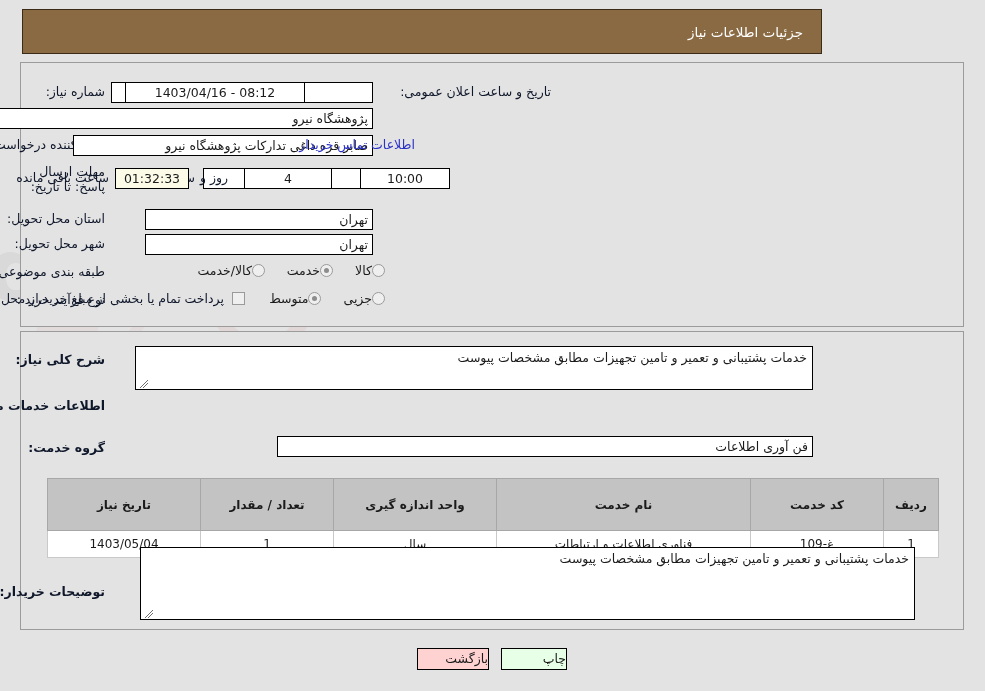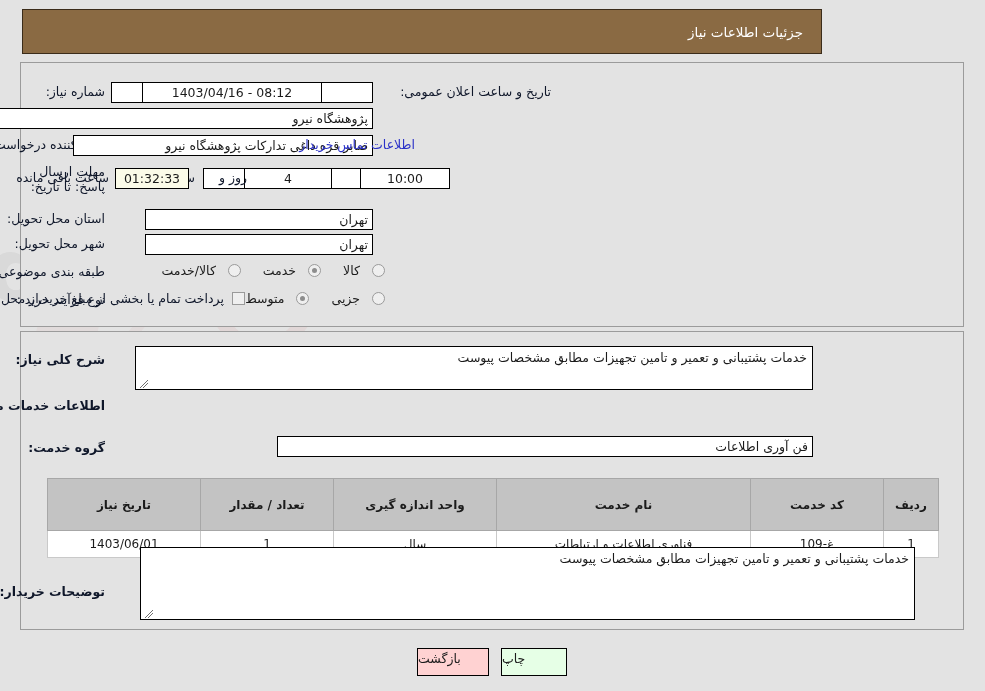--- a/index.html
+++ b/index.html
@@ -81,21 +81,21 @@
   }
   .radio.on::after{
     content:"";position:absolute;left:3px;top:3px;width:5px;height:5px;
     border-radius:50%;background:#8d8d8d;
   }
   .chk{
     width:13px;height:13px;
     border:1px solid #9a9a9a;background:#efefef;
     box-sizing:border-box;display:inline-block;vertical-align:middle;
   }
-  .opt{display:inline-flex;align-items:center;gap:12px;margin-left:22px;}
+  .opt{display:inline-flex;align-items:center;gap:0;margin-left:22px;}
   .opt .t{font-size:12.5px;}
 
   
   .ta{
     position:absolute;
     background:#ffffff;border:1px solid #000;
     box-sizing:border-box;
     font-size:12.5px;
     font-family:"DejaVu Sans","Liberation Sans",sans-serif;
     color:#1b1b1b;
@@ -129,23 +129,23 @@
     padding:0 6px;
     text-align:center;
     white-space:nowrap;
   }
 
   
   .btn{
     position:absolute;
     border:1px solid #000;
     box-sizing:border-box;
-    height:28px;line-height:20px;
+    height:22px;line-height:20px;
     font-size:12.5px;
-    text-align:left;
+    text-align:right;
     cursor:pointer;
     font-family:"DejaVu Sans","Liberation Sans",sans-serif;
   }
   #btn-back{background:#ffd2d2;}
   #btn-print{background:#e6ffe6;}
 </style>
 </head>
 <body>
 
 <div class="watermark">
@@ -172,21 +172,21 @@
 <div class="panel" id="panel-top"></div>
 
 <div class="row" style="right:880px;top:84px;z-index:4;">
   <span class="lbl">شماره نیاز:</span>
 </div>
 <div class="tb center" style="position:absolute;right:612px;top:82px;width:262px;z-index:4;">1103094779000014</div>
 
 <div class="row" style="right:434px;top:84px;z-index:4;">
   <span class="lbl">تاریخ و ساعت اعلان عمومی:</span>
 </div>
-<div class="tb center" style="position:absolute;right:663px;top:82px;width:180px;z-index:4;left:auto;" id="announce-box">08:12 - 1403/04/16</div>
+<div class="tb center" style="position:absolute;right:680px;top:82px;width:180px;z-index:4;left:auto;" id="announce-box">08:12 - 1403/04/16</div>
 
 <div class="row" style="right:880px;top:110px;z-index:4;">
   <span class="lbl">نام دستگاه خریدار:</span>
 </div>
 <div class="tb right" style="position:absolute;right:612px;top:108px;width:530px;z-index:4;">پژوهشگاه نیرو</div>
 
 <div class="row" style="right:880px;top:137px;z-index:4;">
   <span class="lbl">ایجاد کننده درخواست:</span>
 </div>
 <div class="tb right" style="position:absolute;right:612px;top:135px;width:300px;z-index:4;">صابر قره داغی تدارکات پژوهشگاه نیرو</div>
@@ -197,21 +197,21 @@
 <div class="row" style="right:880px;top:164px;z-index:4;width:80px;display:block;line-height:15px;">
   <span class="lbl" style="display:block;white-space:normal;">مهلت ارسال پاسخ: تا تاریخ:</span>
 </div>
 <div class="tb center" style="position:absolute;right:612px;top:168px;width:170px;z-index:4;">1403/04/20</div>
 <div class="row" style="right:790px;top:170px;z-index:4;">
   <span class="lbl">ساعت</span>
 </div>
 <div class="tb center" style="position:absolute;right:535px;top:168px;width:90px;z-index:4;">10:00</div>
 
 <div class="tb center" style="position:absolute;right:653px;top:168px;width:88px;z-index:4;left:auto;" id="days-box">4</div>
-<div class="row" style="right:738px;top:170px;z-index:4;left:auto;" id="days-label-row">
+<div class="row" style="right:757px;top:170px;z-index:4;left:auto;" id="days-label-row">
   <span class="lbl">روز و</span>
 </div>
 <div class="tb timer" style="position:absolute;right:796px;top:168px;width:74px;z-index:4;left:auto;" id="timer-box">01:32:33</div>
 <div class="row" style="right:876px;top:170px;z-index:4;left:auto;" id="timer-suffix-row">
   <span class="lbl">ساعت باقی مانده</span>
 </div>
 
 <div class="row" style="right:880px;top:211px;z-index:4;">
   <span class="lbl">استان محل تحویل:</span>
 </div>
@@ -292,21 +292,21 @@
         <th style="width: 140px;">تاریخ نیاز</th>
       </tr>
     </thead>
   <tbody id="table-body">
       <tr>
         <td>1</td>
         <td>غ-109</td>
         <td>فناوری اطلاعات و ارتباطات</td>
         <td>سال</td>
         <td>1</td>
-        <td>1403/06/01</td>
+        <td>1403/05/04</td>
       </tr>
     </tbody>
 </table>
 
 <div class="row" style="right:880px;top:584px;z-index:4;">
   <span class="lbl lbl-b">توضیحات خریدار:</span>
 </div>
 <div class="ta" style="right:70px;top:547px;left:auto;width:775px;height:73px;" id="buyer-notes-box">
   <span>خدمات پشتیبانی و تعمیر و تامین تجهیزات مطابق مشخصات پیوست</span>
   <span class="grip">

